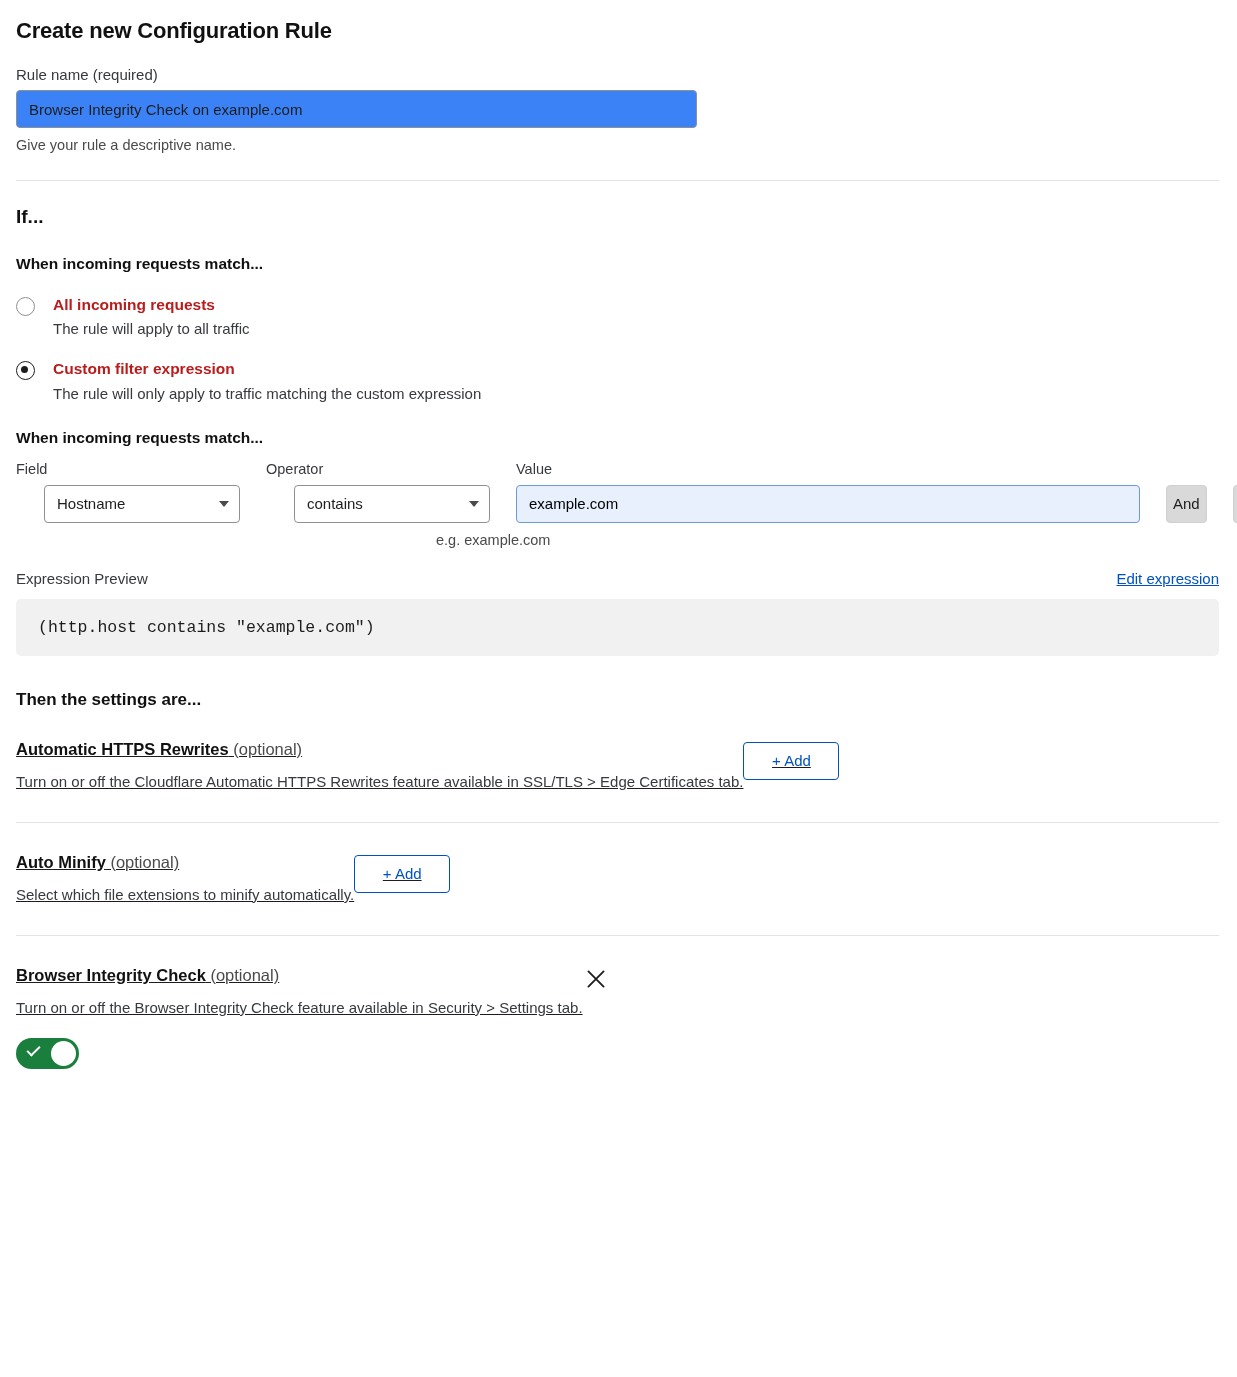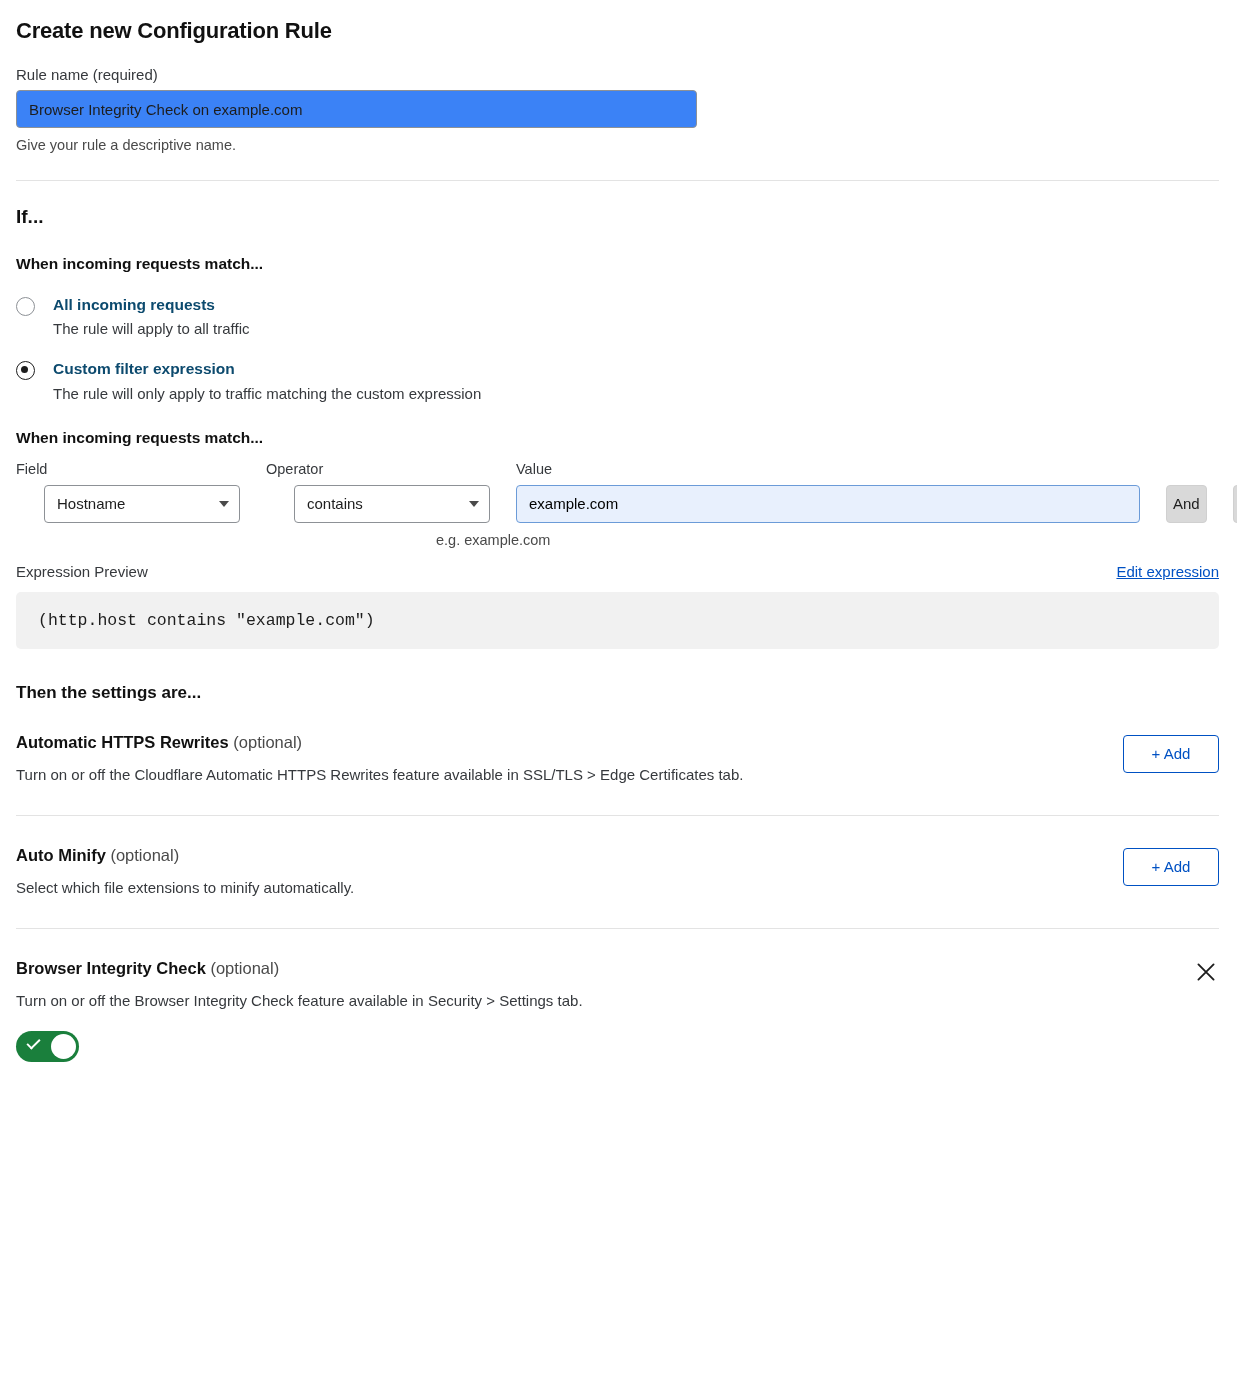--- a/index.html
+++ b/index.html
@@ -94,21 +94,21 @@
     height: 7px;
     border-radius: 50%;
     background: #1d1d1d;
   }
   .radio-text {
     margin-left: 18px;
   }
   .radio-title {
     font-size: 15.5px;
     font-weight: bold;
-    color: #0c4a6e;
+    color: #b91c1c;
     line-height: 1.25;
   }
   .radio-desc {
     font-size: 15px;
     color: #36393d;
     margin-top: 6px;
   }
   .filter-row {
     display: flex;
     align-items: flex-end;
@@ -172,21 +172,21 @@
   }
   .value-hint {
     font-size: 14.5px;
     color: #4a4a4a;
     margin: 9px 0 0 420px;
   }
   .preview-head {
     display: flex;
     justify-content: space-between;
     align-items: baseline;
-    margin-top: 15px;
+    margin-top: 22px;
     width: 1203px;
   }
   .preview-label {
     font-size: 15px;
     color: #36393d;
   }
   .edit-link {
     font-size: 15px;
     color: #0051c3;
     text-decoration: underline;
@@ -206,22 +206,22 @@
     font-size: 17px;
     font-weight: bold;
     margin-top: 34px;
     color: #111;
   }
   .setting-block {
     margin-top: 30px;
     width: 1203px;
     position: relative;
     display: flex;
-    justify-content: space-between;
     align-items: flex-start;
+    text-decoration: underline;
   }
   .setting-title {
     font-size: 16.5px;
     font-weight: bold;
     color: #111;
   }
   .setting-title .optional {
     font-weight: normal;
     color: #4a4a4a;
   }

